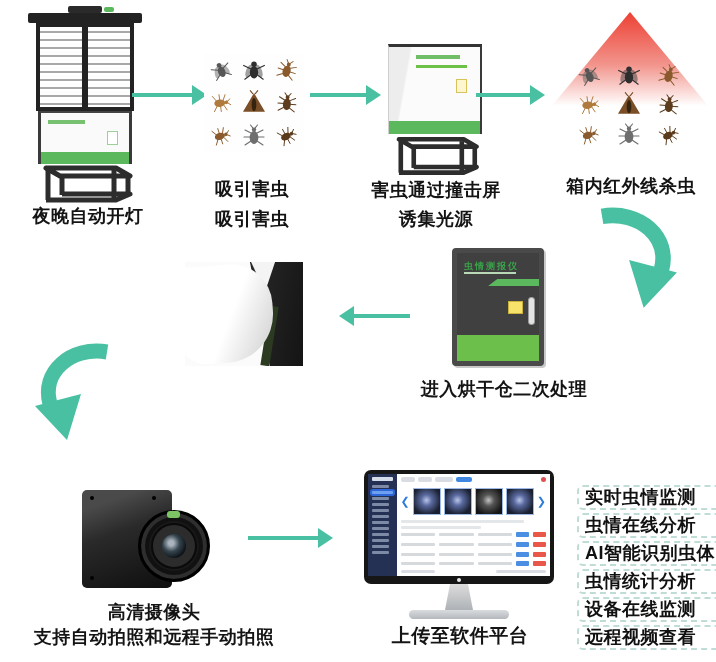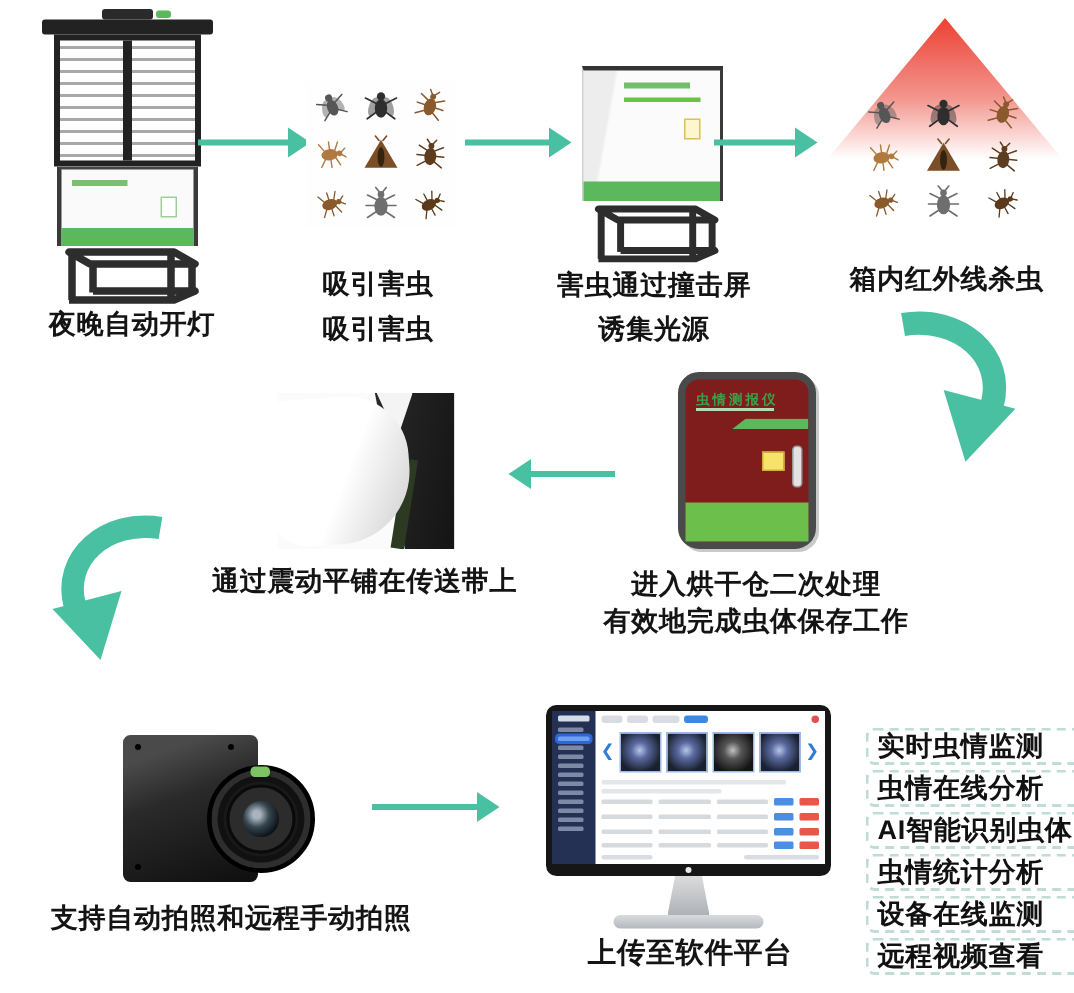--- a/index.html
+++ b/index.html
@@ -40,21 +40,21 @@
   .bug-grid{position:absolute;display:grid;grid-template-columns:repeat(3,1fr);grid-template-rows:repeat(3,1fr);background:#fefefe;}
   .bug-grid.transparent{background:transparent;}
   .bug-grid .cell{display:flex;align-items:center;justify-content:center;}
   .bug-grid .cell svg{width:24px;height:24px;}
   
   .ir-tri{position:absolute;left:545px;top:12px;width:170px;height:102px;
     clip-path:polygon(50% 0,100% 100%,0 100%);
     background:linear-gradient(to bottom,#ed4033 0%,#f2958d 52%,rgba(242,149,141,0) 92%);}
   
   .dryer{position:absolute;left:452px;top:248px;width:92px;height:118px;box-sizing:border-box;
-    border:5px solid #4a4a4a;border-radius:14px;background:#7f1d1d;box-shadow:2px 2px 0 #c9c9c9;text-align:right;}
+    border:5px solid #4a4a4a;border-radius:4px;background:#404040;box-shadow:2px 2px 0 #c9c9c9;text-align:right;}
   .dryer .title{position:absolute;left:7px;top:7px;font-size:9px;font-weight:bold;color:#3aa34a;letter-spacing:2px;white-space:nowrap;}
   .dryer .sub{position:absolute;left:7px;top:19px;width:52px;height:2px;background:#b9d8b5;}
   .dryer .stripe{position:absolute;right:0;top:26px;width:62%;height:7px;background:#5cb85c;
     clip-path:polygon(0 100%,18% 0,100% 0,100% 100%);}
   .dryer .stick{position:absolute;right:16px;top:48px;width:13px;height:11px;background:#f7e36a;border:1px solid #cbb23e;}
   .dryer .handle{position:absolute;right:4px;top:44px;width:5px;height:26px;background:#e3e3e3;border:1px solid #9a9a9a;border-radius:3px;}
   .dryer .band{position:absolute;left:0;bottom:0;width:100%;height:26px;background:#6cbf4a;}
   
   .conveyor{position:absolute;left:185px;top:262px;width:118px;height:104px;overflow:hidden;background:#fbfbfb;}
   .conv-dark{position:absolute;right:0;top:0;width:100%;height:100%;
@@ -323,33 +323,31 @@
   <div class="dryer">
     <div class="title">虫情测报仪</div>
     <div class="sub"></div>
     <div class="stripe"></div>
     <div class="stick"></div>
     <div class="handle"></div>
     <div class="band"></div>
   </div>
   <div class="cap" style="left:386px;top:377px;width:236px;line-height:25px;">
     <div>进入烘干仓二次处理</div>
-    <div>有效地完成虫体保存工作</div>
   </div>
 
   <div class="harrow left" style="left:352px;top:314px;width:58px;"></div>
 
   <div class="conveyor">
     <div class="conv-dark"></div>
     <div class="conv-green"></div>
     <div class="conv-flap"></div>
     <div class="conv-roller"></div>
   </div>
   <div class="cap" style="left:128px;top:375px;width:230px;line-height:25px;">
-    <div>通过震动平铺在传送带上</div>
   </div>
 
   <div class="swoosh mirror" style="left:33px;top:338px;width:100px;height:112px;">
     <svg width="100" height="112" viewBox="0 0 100 100">
       <path d="M26 8 C62 2 92 28 83 60" stroke="#49c0a2" stroke-width="15" fill="none"></path>
       <polygon points="66,96 98,62 52,50" fill="#49c0a2"></polygon>
     </svg>
   </div>
 
   <div class="camera">
@@ -359,20 +357,21 @@
         <i style="left:8px;top:86px;"></i>
     </div>
     <div class="cam-lens">
       <div class="cam-green"></div>
       <div class="cam-ring">
           <div class="cam-glass"></div>
         </div>
     </div>
   </div>
   <div class="cap" style="left:8px;top:600px;width:292px;line-height:25px;">
+    <div>高清摄像头</div>
     <div>支持自动拍照和远程手动拍照</div>
   </div>
 
   <div class="harrow" style="left:248px;top:536px;width:72px;"></div>
 
   <div class="monitor">
     <div class="bezel">
       <div class="screen">
         <div class="scr-side">
           <div class="t"></div>

